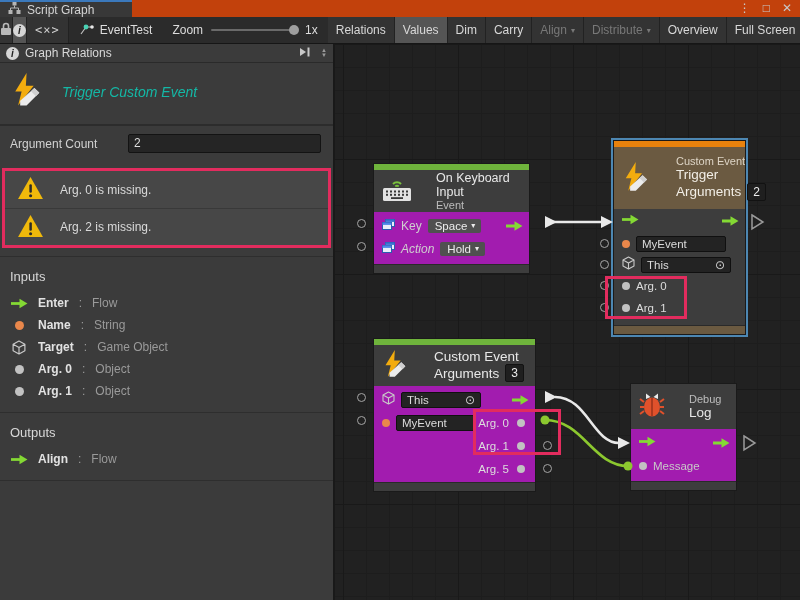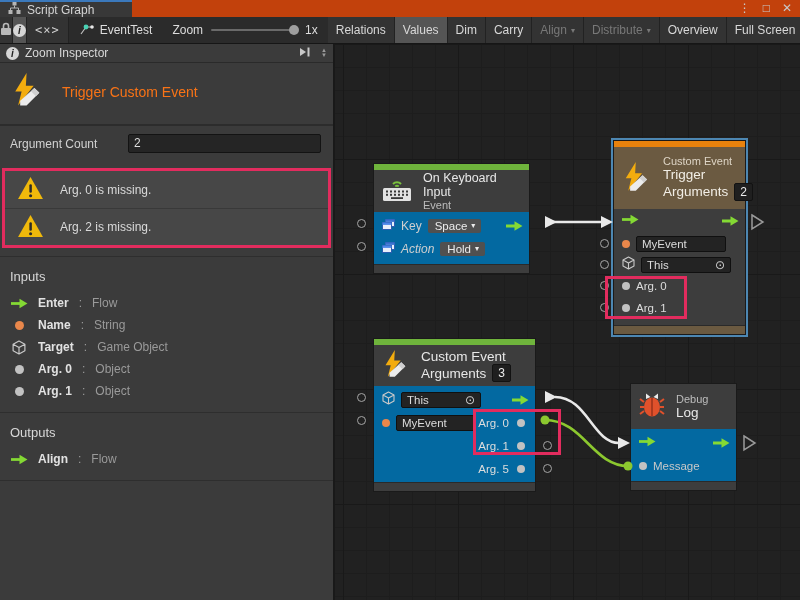--- a/index.html
+++ b/index.html
@@ -36,21 +36,21 @@
 
   
   .inspector { position:absolute; left:0; top:44px; width:335px; height:556px;
     background:#3b3b3b; border-right:2px solid #191919; }
   .insp-head { height:19px; background:#3b3b3b; border-bottom:1px solid #2a2a2a;
     display:flex; align-items:center; gap:6px; padding:0 6px; }
   .insp-head-title { color:#d8d8d8; flex:1; }
   .spinners { display:flex; flex-direction:column; line-height:5px; font-size:6px; color:#999; margin-left:4px; }
   .titleblock { display:flex; align-items:center; gap:16px; padding:10px 8px 14px 10px;
     border-bottom:2px solid #2c2c2c; }
-  .titleblock .title { font-size:14px; color:#f97316; }
+  .titleblock .title { font-size:14px; color:#14b8a6;font-style:italic; }
   .argcount { display:flex; align-items:center; padding:8px 12px 10px 10px; }
   .argcount .lbl { width:118px; color:#d2d2d2; }
   .field { background:#252525; border:1px solid #131313; border-radius:2px; color:#ddd;
     padding:1px 5px; }
   .argcount .field { flex:1; height:19px; }
   .warnings { margin:5px 2px 8px 2px; border:3px solid #e22c5e; }
   .warnrow { height:37px; background:#474747; display:flex; align-items:center; gap:16px; padding:0 12px; }
   .warnrow + .warnrow { border-top:1px solid #393939; }
   .warnrow .txt { color:#dadada; }
   .iosection { border-top:1px solid #2e2e2e; padding:8px 16px 10px 0; }
@@ -71,25 +71,25 @@
     background-image:
       linear-gradient(90deg,#191919 1px,transparent 1px),
       linear-gradient(#191919 1px,transparent 1px),
       linear-gradient(90deg,#1d1d1d 1px,transparent 1px),
       linear-gradient(#1d1d1d 1px,transparent 1px);
     background-size:115px 115px,115px 115px,23px 23px,23px 23px;
     background-position:8px 0,8px 0,8px 0,8px 0; }
 
   .node { position:absolute; background:#363636; border:1px solid #1a1a1a; z-index:2; }
   .node .cbar { height:6px; }
-  .node .nhead { display:flex; align-items:center; gap:11px; padding:4px 8px; background:#3d3d3d; }
+  .node .nhead { display:flex; align-items:center; gap:24px; padding:4px 8px; background:#3d3d3d; }
   .node .ntitles { display:flex; flex-direction:column; }
   .node .t-main { font-size:12.5px; color:#e8e8e8; }
   .node .t-sub { font-size:11px; color:#bdbdbd; }
-  .node .nbody { position:relative; padding:2px 0 4px 0; background:#0369a1; }
+  .node .nbody { position:relative; padding:2px 0 4px 0; background:#a21caf; }
   .node .nfoot { height:9px; background:#3d3d3d; border-top:1px solid #2a2a2a; }
   .nrow { position:relative; display:flex; align-items:center; gap:6px; padding:0 8px; }
   .badge { background:#1f1f1f; border:1px solid #121212; border-radius:2px; padding:0 5px;
     color:#ececec; font-size:12px; line-height:16px; }
   .drop { background:#505050; border-radius:2px; padding:1px 6px 1px 7px; color:#ececec;
     display:flex; align-items:center; font-size:11.5px; }
   .flow-out-abs { position:absolute; right:6px; top:50%; transform:translateY(-50%); display:flex; }
   .nfield { background:#232323; border:1px solid #101010; border-radius:2px; height:16px;
     color:#dcdcdc; font-size:11.5px; display:flex; align-items:center; padding:0 5px; }
   .target-glyph { margin-left:auto; color:#cfcfcf; font-size:12px; }
@@ -218,21 +218,21 @@
         <span>Overview</span>
       </div>
     <div class="tbtn">
         <span>Full Screen</span>
       </div>
   </div>
 
   <div class="inspector">
     <div class="insp-head">
       <span class="info-circle">i</span>
-      <span class="insp-head-title">Zoom Inspector</span>
+      <span class="insp-head-title">Graph Relations</span>
       <span>
         <svg width="12" height="10" viewBox="0 0 12 10">
             <polygon points="1,1 7,5 1,9" fill="#c8c8c8"></polygon>
             <rect x="8.5" y="0.5" width="2" height="9" fill="#c8c8c8"></rect>
           </svg>
       </span>
       <span class="spinners">
           <span>▲</span>
           <span>▼</span>
         </span>

